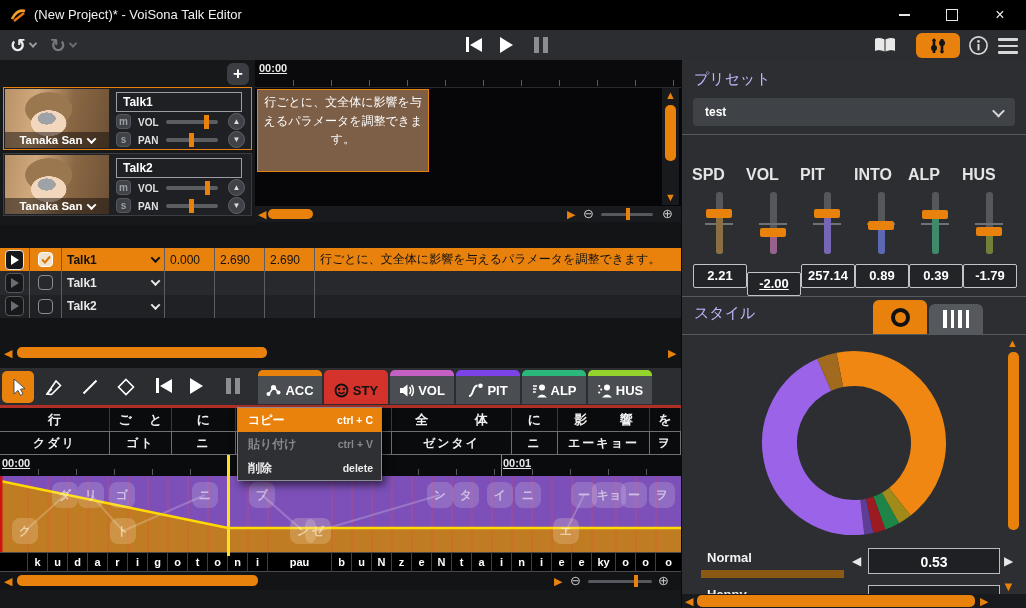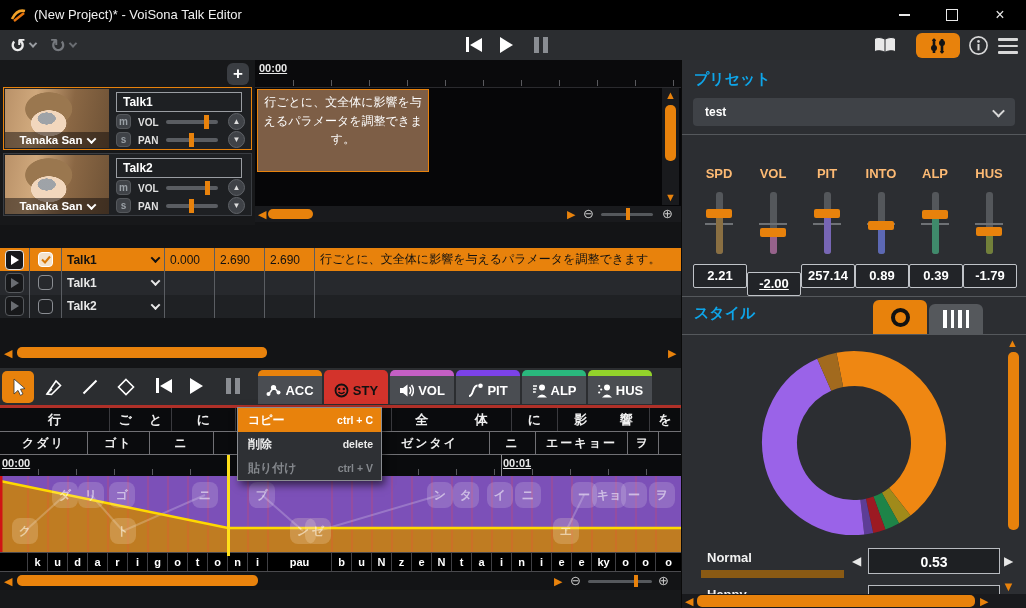--- a/index.html
+++ b/index.html
@@ -97,26 +97,26 @@
      display:flex;align-items:center;justify-content:center;}
   
   #context-menu{position:absolute;left:237px;top:407px;width:143px;background:#2e3034;border:1px solid #8a8d92;
      box-shadow:3px 4px 8px rgba(0,0,0,.6);z-index:50;}
   .cmitem{height:24px;display:flex;align-items:center;justify-content:space-between;padding:0 8px 0 10px;
      font-size:12px;font-weight:bold;}
   .cmitem .sc{font-size:10.5px;}
   
   #rightpanel{position:absolute;left:681px;top:60px;width:345px;height:548px;background:#2c2e32;
      border-left:1px solid #0a0a0a;overflow:hidden;box-sizing:border-box;}
-  .rp-head{position:absolute;left:12px;font-size:15px;font-weight:bold;color:#0ea5e9;}
+  .rp-head{position:absolute;left:12px;font-size:15px;font-weight:normal;color:#c4b5fd;}
   .rp-div{position:absolute;left:0;width:345px;height:1px;background:#55585c;}
   #preset-dd{position:absolute;left:11px;top:38px;width:322px;height:28px;background:#3f4247;border-radius:4px;
      display:flex;align-items:center;justify-content:space-between;padding:0 12px;box-sizing:border-box;
      font-size:12px;font-weight:bold;color:#fff;}
-  .gp-label{position:absolute;font-size:13px;font-weight:bold;color:#fdba74;text-align:center;width:54px;}
+  .gp-label{position:absolute;font-size:16px;font-weight:bold;color:#e5e5e5;width:54px;}
   .gp-track{position:absolute;width:7px;background:#54575b;border-radius:3px;}
   .gp-tick{position:absolute;height:2px;background:#6e7175;}
   .gp-fill{position:absolute;width:7px;border-radius:0 0 3px 3px;}
   .gp-hdl{position:absolute;width:26px;height:9px;background:#e8820c;border-radius:2px;}
   .gp-val{position:absolute;width:52px;height:22px;border:1px solid #c0c3c8;border-radius:2px;background:#222428;
      color:#fff;font-size:13px;font-weight:bold;text-align:center;line-height:22px;}
   #sty-btn-donut{position:absolute;left:191px;top:240px;width:54px;height:34px;background:#e8820c;border-radius:6px 6px 0 0;}
   #sty-btn-bars{position:absolute;left:247px;top:244px;width:54px;height:30px;background:#55585c;border-radius:6px 6px 0 0;}
   .ring{width:19px;height:19px;border:4.5px solid #111;border-radius:50%;box-sizing:border-box;}
   .vbar{width:3.5px;height:18px;background:#fff;margin:0 2px;}
@@ -475,21 +475,21 @@
       </div>
       <div class="kcell" style="width: 92px;">
         <div>影</div>
         <div>響</div>
       </div>
       <div class="kcell" style="width: 31px;">
         <div>を</div>
       </div>
     </div>
   <div class="edrow" id="reading-row" style="top:431px;height:24px;border-top:1px solid #707074;border-bottom:1px solid #707074;box-sizing:border-box">
-      <div class="rcell" style="width: 88px;">クダリ</div>
+      <div class="rcell" style="width: 110px;">クダリ</div>
       <div class="rcell" style="width: 62px;">ゴト</div>
       <div class="rcell" style="width: 64px;">ニ</div>
       <div class="rcell" style="width: 156px;"></div>
       <div class="rcell" style="width: 120px;">ゼンタイ</div>
       <div class="rcell" style="width: 46px;">ニ</div>
       <div class="rcell" style="width: 92px;">エーキョー</div>
       <div class="rcell" style="width: 31px;">ヲ</div>
     </div>
   <div class="abs" id="ed-ruler" style="left:0;top:455px;width:681px;height:21px;background:#0a0b0d">
       <div class="rlabel" style="left: 2px;">00:00</div>
@@ -620,26 +620,26 @@
     <span class="arr-g abs" style="left:658px;top:2px">⊕</span>
   </div>
   <div class="abs" style="left:0;top:590px;width:681px;height:18px;background:#17181a"></div>
 
   <div id="context-menu">
       <div class="cmitem" style="background: rgb(232, 130, 12);">
         <div style="color: rgb(255, 255, 255);">コピー</div>
         <div class="sc" style="color: rgb(255, 255, 255);">ctrl + C</div>
       </div>
       <div class="cmitem">
+        <div style="color: rgb(133, 136, 141);">貼り付け</div>
+        <div class="sc" style="color: rgb(133, 136, 141);">ctrl + V</div>
+      </div>
+      <div class="cmitem">
         <div style="color: rgb(236, 236, 236);">削除</div>
         <div class="sc" style="color: rgb(236, 236, 236);">delete</div>
-      </div>
-      <div class="cmitem">
-        <div style="color: rgb(133, 136, 141);">貼り付け</div>
-        <div class="sc" style="color: rgb(133, 136, 141);">ctrl + V</div>
       </div>
     </div>
 
   <div id="rightpanel">
     <div class="rp-head" style="top:10px">プリセット</div>
     <div id="preset-dd">
       <span>test</span>
       <span class="chev" style="width:7px;height:7px;color:#d8d8d8"></span>
     </div>
     <div class="rp-div" style="top:74px"></div>

